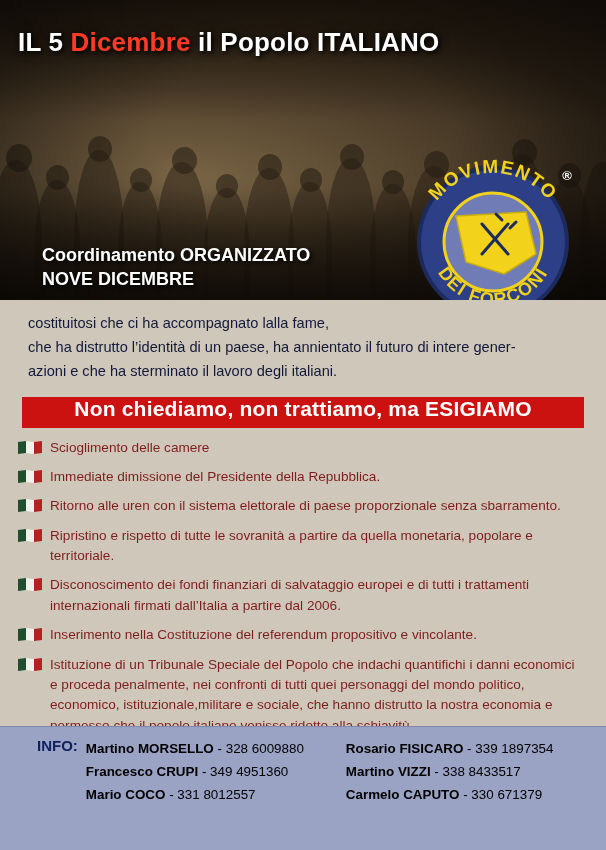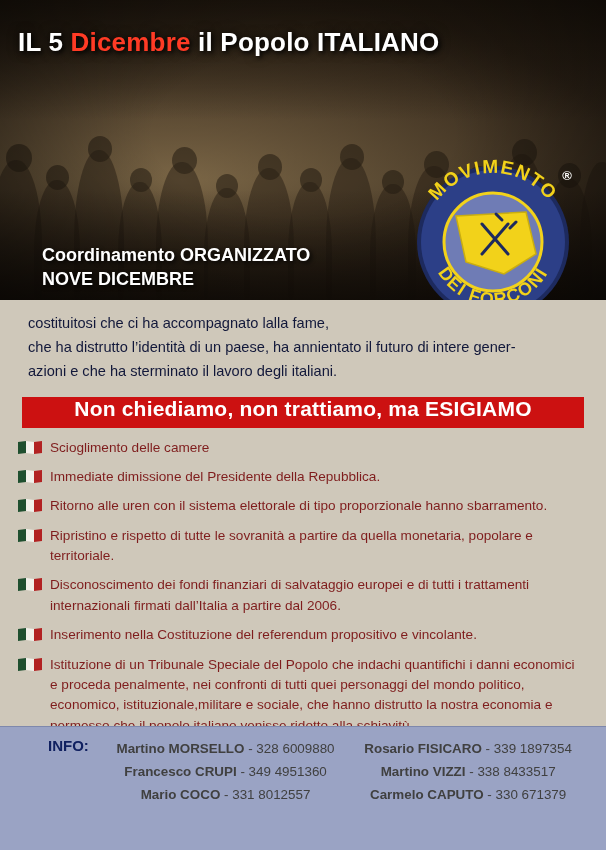--- a/index.html
+++ b/index.html
@@ -148,34 +148,33 @@
   .contacts {
     position: absolute;
     left: 0; right: 0; bottom: 0;
     height: 124px;
     background: #9aa3c4;
     border-top: 1px solid #7e88ac;
     padding: 10px 0 0 0;
   }
   .contacts-inner {
     display: flex;
-    padding: 0 24px;
+    padding: 0 13px;
   }
   .contacts-label {
     font-size: 15px;
     font-weight: bold;
     color: #102060;
     padding: 0 8px 0 24px;
     white-space: nowrap;
   }
   .col {
     font-size: 13.4px;
     line-height: 1.72;
-    color: #404040;
-    text-align: center;
+    color: #000000;
   }
   .col.left { width: 260px; }
   .col.right { width: 230px; }
   .cname { font-weight: bold; }
 </style>
 </head>
 <body>
 
 <div class="poster">
 
@@ -282,21 +281,21 @@
         </svg>
         <div class="point-text">Immediate dimissione del Presidente della Repubblica.</div>
       </div>
 
       <div class="point">
         <svg class="bullet" viewBox="0 0 24 13">
           <path d="M0,1 L8,0 L8,12 L0,13 Z" fill="#1f4f2f"></path>
           <path d="M8,0 L16,1 L16,13 L8,12 Z" fill="#f2f0ea"></path>
           <path d="M16,1 L24,0 L24,12 L16,13 Z" fill="#b22222"></path>
         </svg>
-        <div class="point-text">Ritorno alle uren con il sistema elettorale di tipo proporzionale hanno sbarramento.</div>
+        <div class="point-text">Ritorno alle uren con il sistema elettorale di paese proporzionale senza sbarramento.</div>
       </div>
 
       <div class="point">
         <svg class="bullet" viewBox="0 0 24 13">
           <path d="M0,1 L8,0 L8,12 L0,13 Z" fill="#1f4f2f"></path>
           <path d="M8,0 L16,1 L16,13 L8,12 Z" fill="#f2f0ea"></path>
           <path d="M16,1 L24,0 L24,12 L16,13 Z" fill="#b22222"></path>
         </svg>
         <div class="point-text">Ripristino e rispetto di tutte le sovranità a partire da quella monetaria, popolare e territoriale.</div>
       </div>

